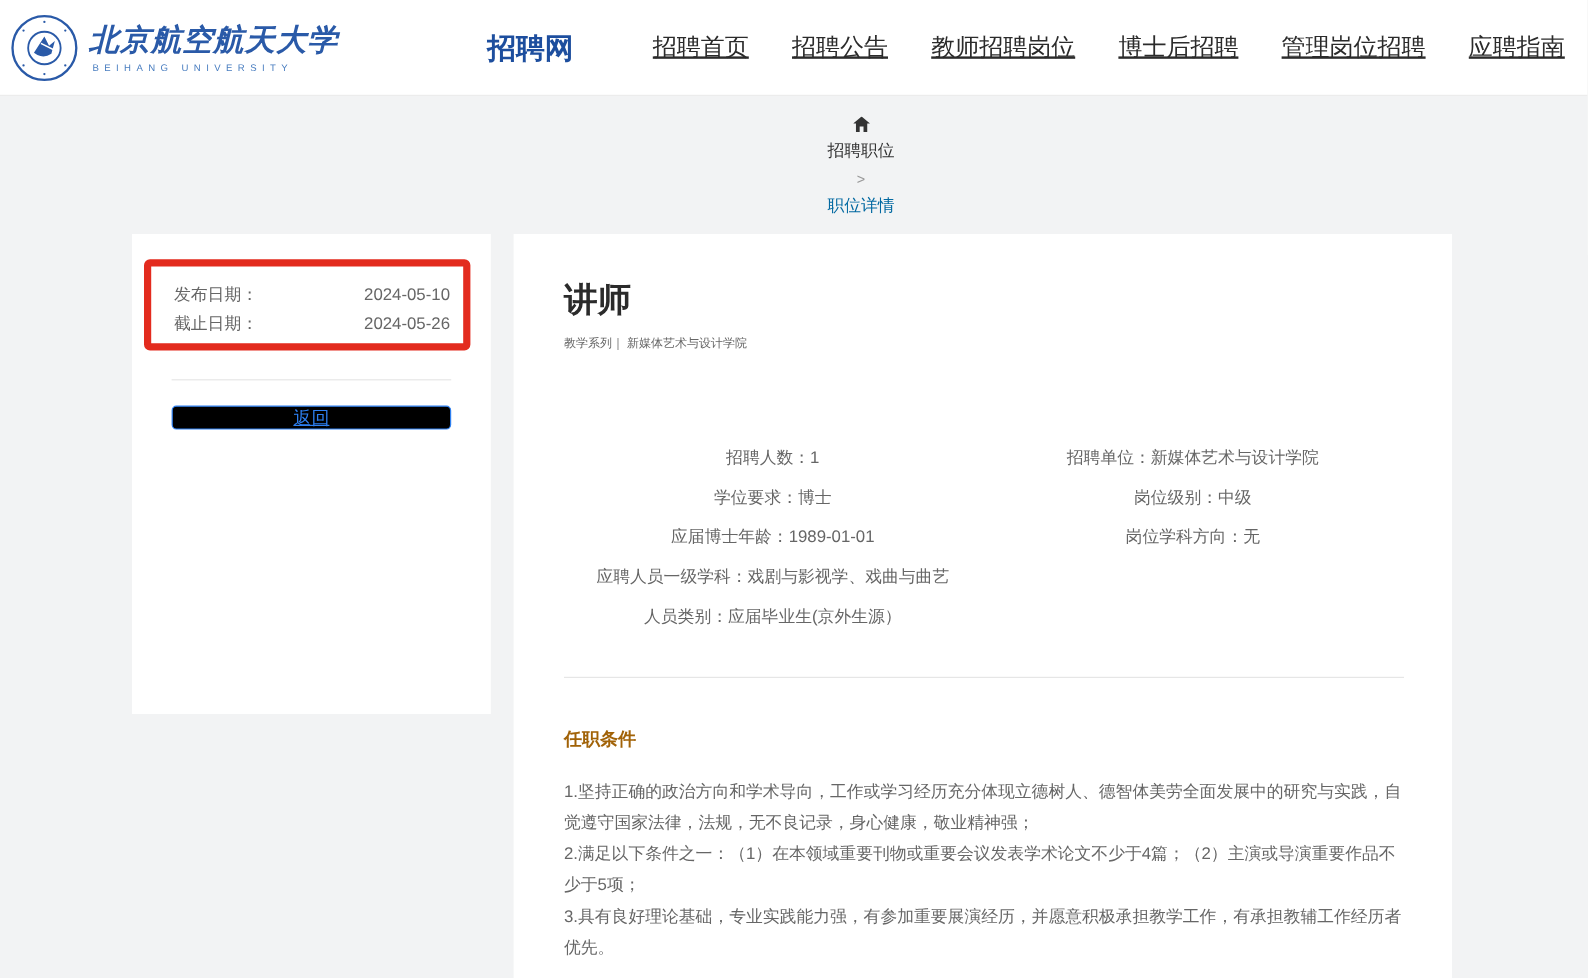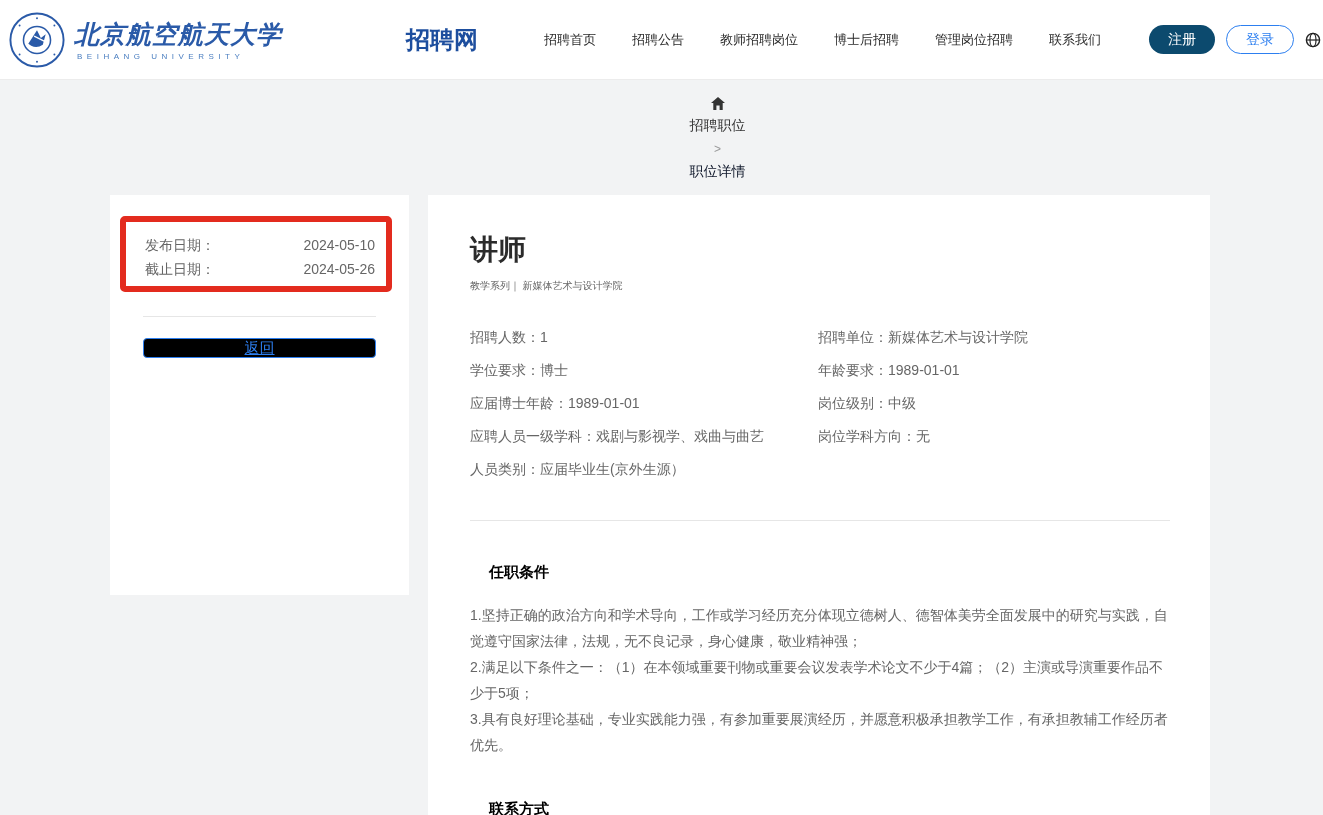--- a/index.html
+++ b/index.html
@@ -27,40 +27,40 @@
     font-size: 25px; font-weight: bold; font-style: italic;
     color: #2a5aa8; letter-spacing: 1px; line-height: 30px;
   }
   .en-name {
     font-size: 8px; color: #4a7ec0; letter-spacing: 4.5px;
     margin-top: 3px; padding-left: 3px;
   }
   .site-divider { width: 3px; height: 34px; background: #2d6cc0; margin: 0 14px; }
   .site-name { font-size: 24px; font-weight: bold; color: #1d4e9e; }
   .nav { display: flex; gap: 36px; margin-left: 18px; }
-  .nav-item { font-size: 13px; color: #2b2b2b; cursor: pointer; line-height: 80px; }
+  .nav-item { font-size: 20px; color: #2b2b2b; cursor: pointer; line-height: 80px; text-decoration: underline; }
   .actions { margin-left: auto; display: flex; align-items: center; gap: 11px; }
   .pill {
     font-size: 14px; border-radius: 15px; height: 29px;
     display: inline-flex; align-items: center; justify-content: center;
     padding: 0 19px; cursor: pointer;
   }
   .pill-primary { background: #0c4a6e; color: #fff; border: none; }
   .pill-outline { background: #fff; color: #2d7ff0; border: 1.5px solid #2d7ff0; }
   .lang-group { display: flex; align-items: center; gap: 4px; cursor: pointer; }
   .lang-label { font-size: 14px; color: #222; }
 
   
   .breadcrumb {
     display: flex; align-items: center; gap: 7px;
     margin: 17px 0 0 112px; font-size: 14px; flex-direction: column;
   }
   .crumb-root { color: #333; cursor: pointer; }
   .crumb-sep { color: #999; font-size: 12px; }
-  .crumb-current { color: #0f172a; cursor: pointer; }
+  .crumb-current { color: #0369a1; cursor: pointer; }
 
   
   .cards { display: flex; align-items: flex-start; gap: 19px; margin: 14px 0 0 110px; }
 
   .left-card {
     position: relative;
     width: 299px; height: 400px; background: #fff; flex: 0 0 auto;
   }
   .annotation-box {
     position: absolute; left: 10px; top: 21px;
@@ -86,26 +86,26 @@
     font-size: 15px; cursor: pointer; text-decoration: underline;
     font-family: "Liberation Sans", "DejaVu Sans", sans-serif;
   }
 
   .right-card {
     width: 782px; min-height: 700px; background: #fff;
     padding: 41px 40px 40px 42px; flex: 0 0 auto;
   }
   .job-title { font-size: 28px; font-weight: bold; color: #2b2b2b; line-height: 28px; }
   .job-subtitle { margin-top: 15px; font-size: 10px; color: #666; }
-  .detail-grid { display: flex; margin-top: 28px; }
+  .detail-grid { display: flex; margin-top: 72px; text-align: center; }
   .detail-col-left { width: 348px; }
   .detail-col-right { flex: 1; }
   .detail-item { font-size: 14px; color: #666; line-height: 33px; }
   .section-divider { border-top: 1px solid #e6e6e6; margin-top: 34px; }
-  .section-heading { margin-top: 42px; font-size: 15px; font-weight: bold; color: #000000; margin-left: 19px; }
+  .section-heading { margin-top: 42px; font-size: 15px; font-weight: bold; color: #a16207; }
   .requirements { margin-top: 20px; font-size: 14px; color: #666; line-height: 26px; }
 
   .icon { display: inline-flex; align-items: center; justify-content: center; }
 </style>
 </head>
 <body>
 
 <div class="header">
   <div class="logo-group">
     <svg class="seal" viewBox="0 0 60 60">
@@ -128,20 +128,21 @@
 
   <div class="site-divider"></div>
   <span class="site-name">招聘网</span>
 
   <div class="nav">
     <span class="nav-item">招聘首页</span>
     <span class="nav-item">招聘公告</span>
     <span class="nav-item">教师招聘岗位</span>
     <span class="nav-item">博士后招聘</span>
     <span class="nav-item">管理岗位招聘</span>
+    <span class="nav-item">应聘指南</span>
     <span class="nav-item">联系我们</span>
   </div>
 
   <div class="actions">
     <button class="pill pill-primary">注册</button>
     <button class="pill pill-outline">登录</button>
     <div class="lang-group">
       <span class="icon">
         <svg width="16" height="16" viewBox="0 0 16 16">
           <circle cx="8" cy="8" r="6.6" fill="none" stroke="#222" stroke-width="1.4"></circle>
@@ -191,21 +192,20 @@
     <div class="detail-grid">
       <div class="detail-col-left">
         <div class="detail-item">招聘人数：1</div>
         <div class="detail-item">学位要求：博士</div>
         <div class="detail-item">应届博士年龄：1989-01-01</div>
         <div class="detail-item">应聘人员一级学科：戏剧与影视学、戏曲与曲艺</div>
         <div class="detail-item">人员类别：应届毕业生(京外生源）</div>
       </div>
       <div class="detail-col-right">
         <div class="detail-item">招聘单位：新媒体艺术与设计学院</div>
-        <div class="detail-item">年龄要求：1989-01-01</div>
         <div class="detail-item">岗位级别：中级</div>
         <div class="detail-item">岗位学科方向：无</div>
       </div>
     </div>
 
     <div class="section-divider"></div>
 
     <div class="section-heading">任职条件</div>
     <div class="requirements">
       <div>1.坚持正确的政治方向和学术导向，工作或学习经历充分体现立德树人、德智体美劳全面发展中的研究与实践，自觉遵守国家法律，法规，无不良记录，身心健康，敬业精神强；</div>

